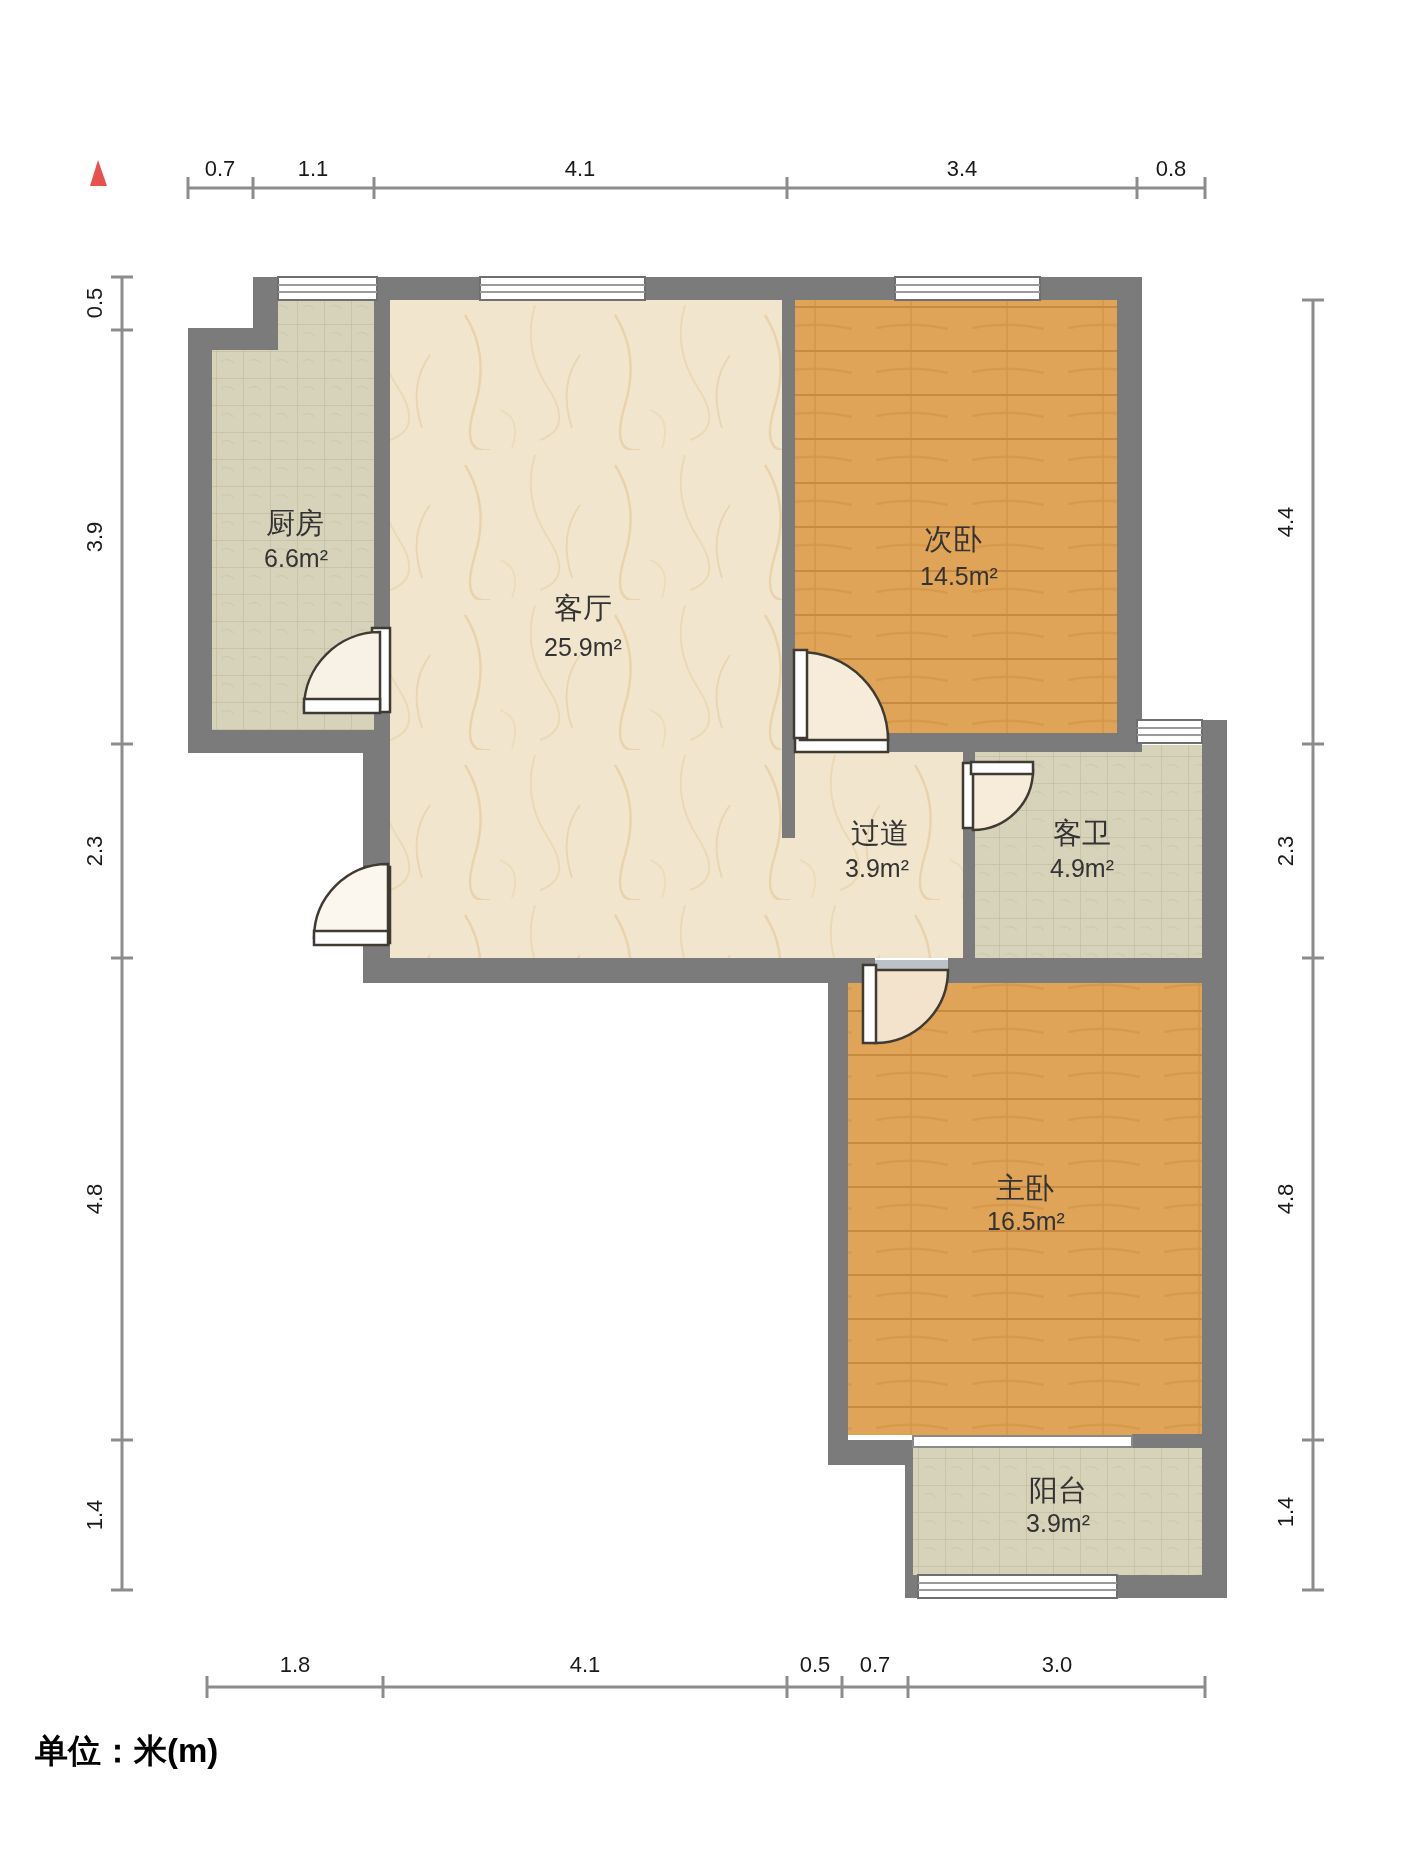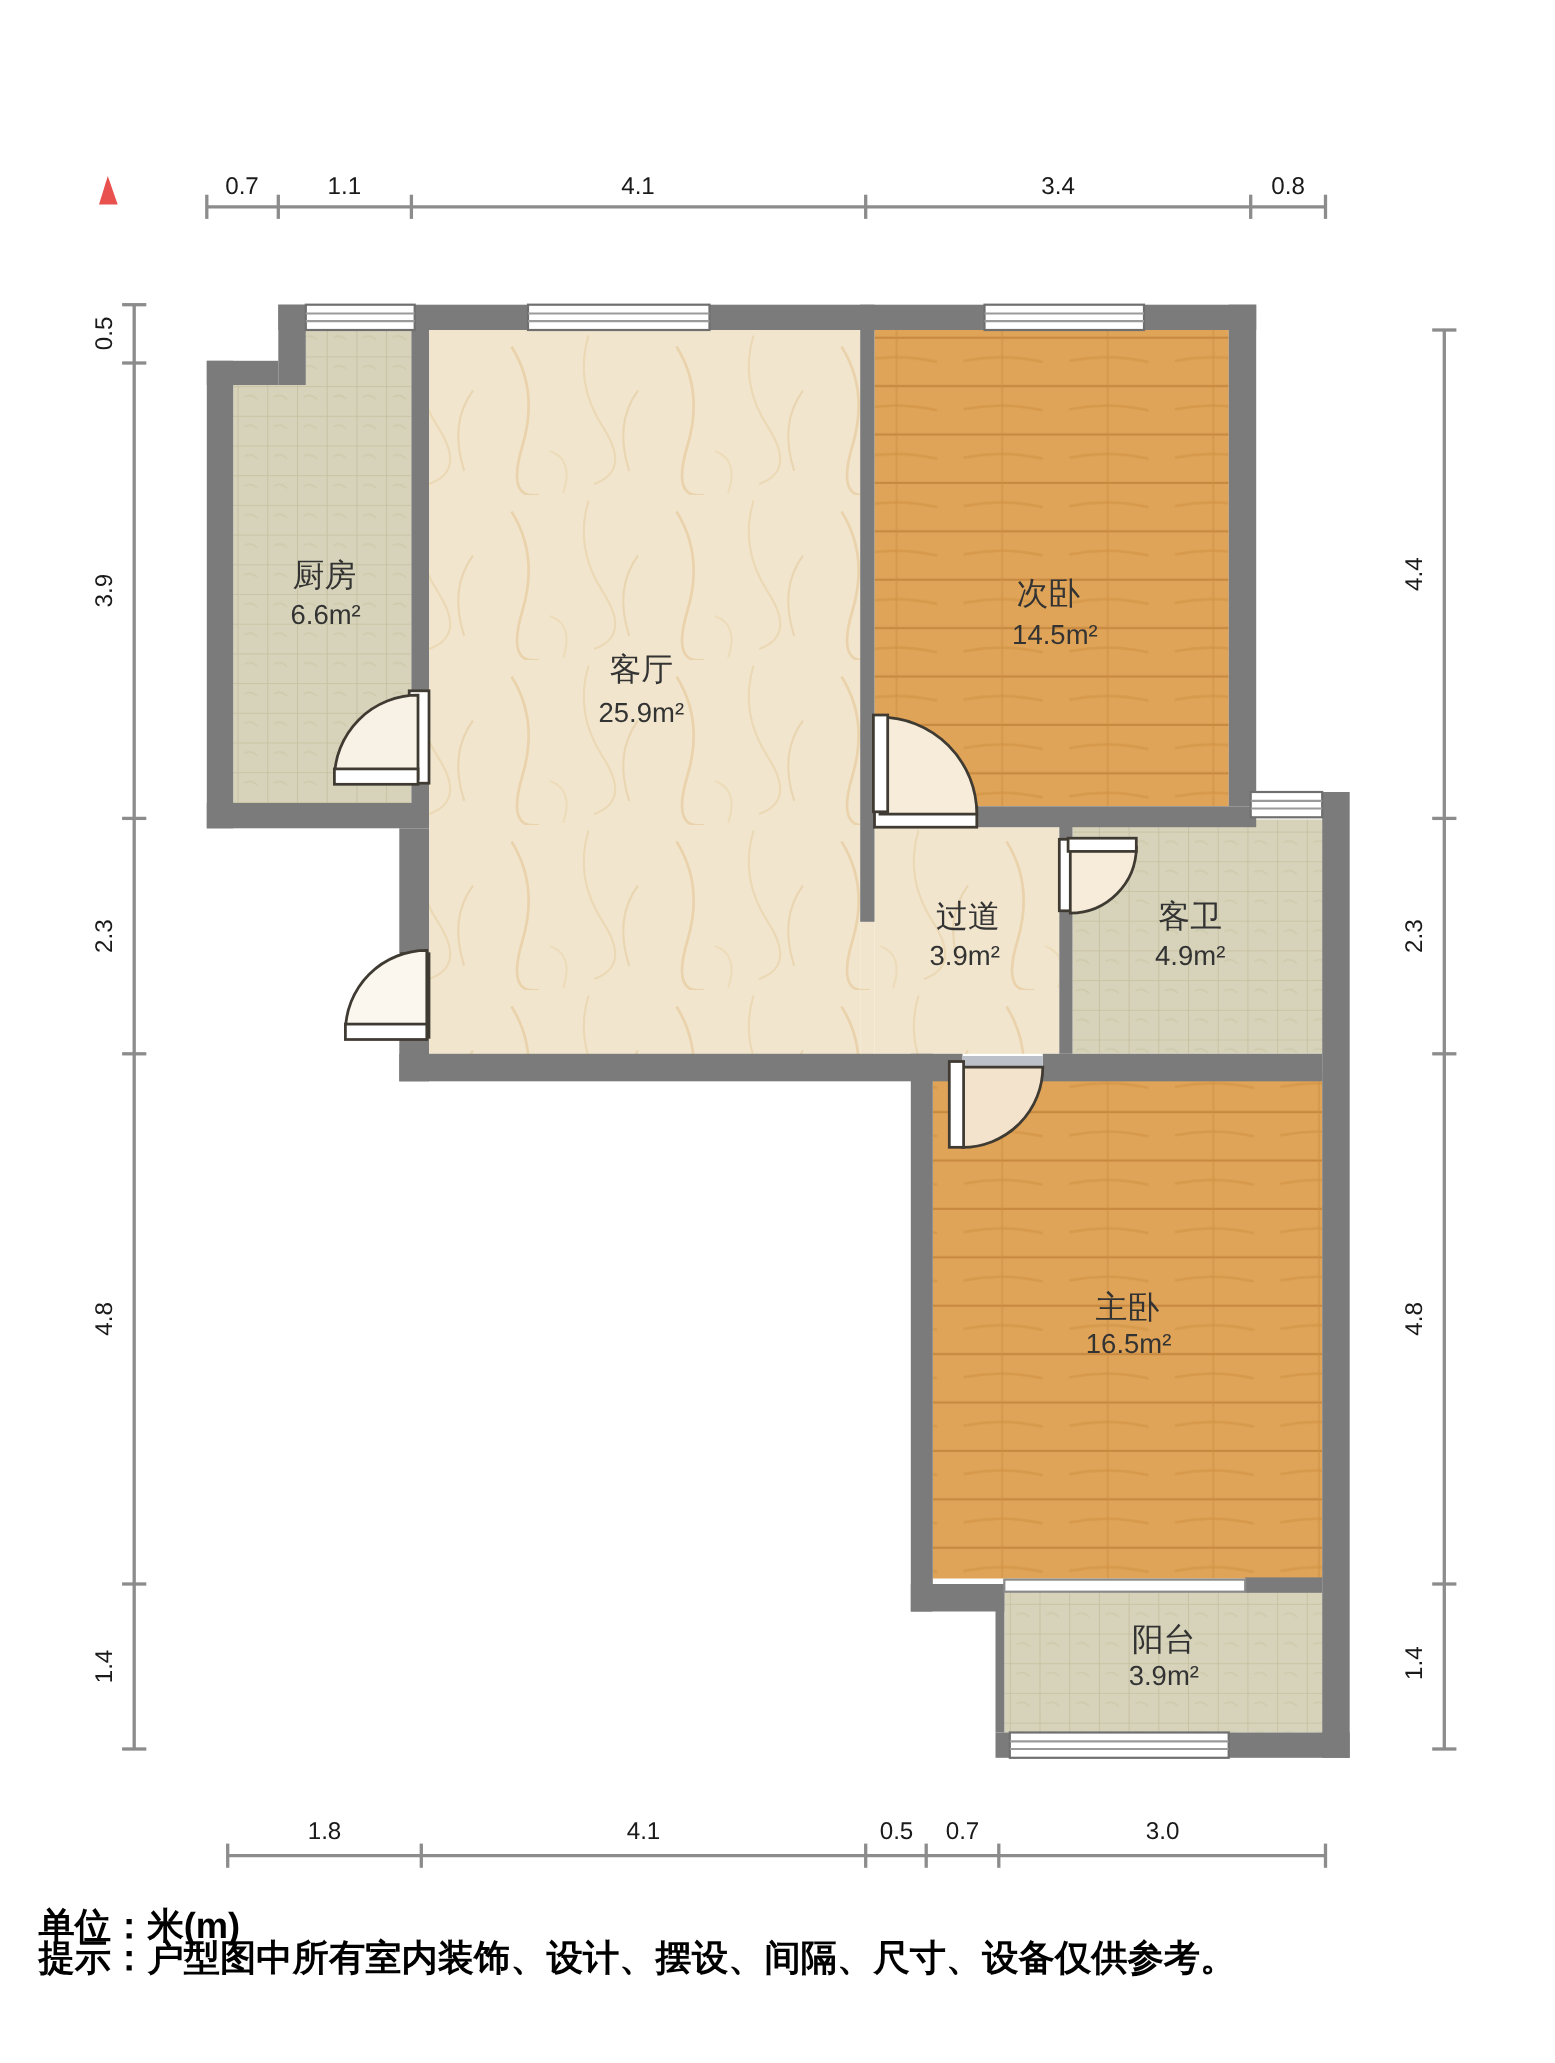--- a/index.html
+++ b/index.html
@@ -214,15 +214,14 @@
     <text class="dim-text" x="815" y="1672">0.5</text>
     <text class="dim-text" x="875" y="1672">0.7</text>
     <text class="dim-text" x="1057" y="1672">3.0</text>
   </g>
 
   <path d="M 98 160 L 107 186 L 90 186 Z" fill="#e8514e"></path>
 </svg>
 
 <div class="footer">
   <div>单位：米(m)</div>
-  <div>提示：户型图中所有室内装饰、设计、摆设、间隔、尺寸、设备仅供参考。</div>
 </div>
 </div>
 
 </body></html>

